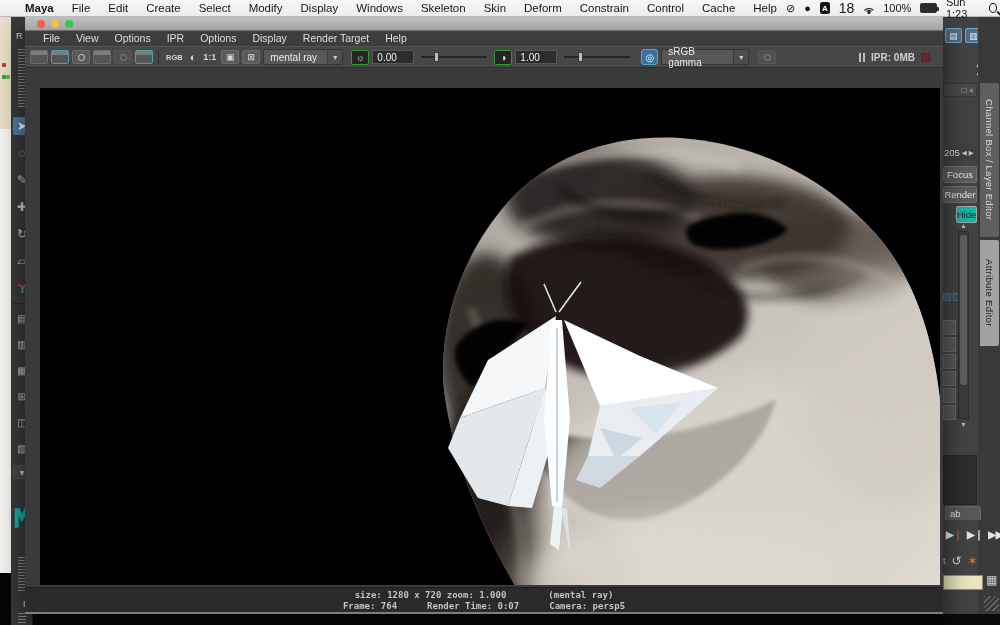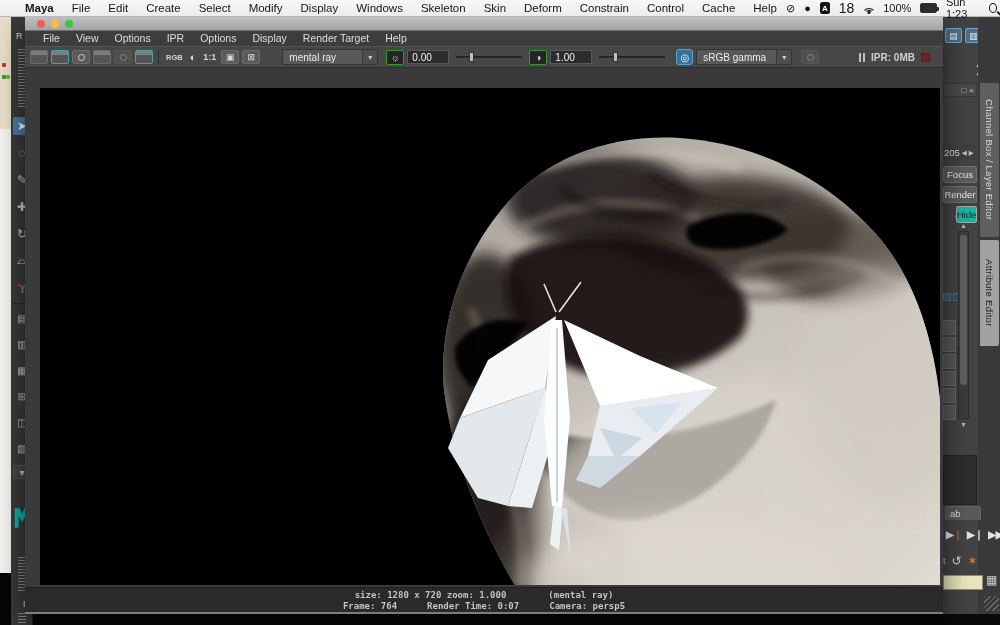--- a/index.html
+++ b/index.html
@@ -270,36 +270,36 @@
     <span class="chip dim">
         <i class="lens"></i>
       </span>
     <span class="chip film teal"></span>
     <span class="vdiv"></span>
     <span class="txticon">RGB</span>
     <span class="txticon" style="font-size:11px;">◐</span>
     <span class="txticon" style="font-size:9px;">1:1</span>
     <span class="chip">▣</span>
     <span class="chip">⊠</span>
-    <div class="combo" style="width:96px;margin-left:19px;">
+    <div class="combo" style="width:80px;margin-left:0;">
       <span class="cv" style="flex:1;">mental ray</span>
       <span class="ca">▾</span>
     </div>
     <span class="bricon" style="margin-left:5px;">☼</span>
     <span class="nfield">0.00</span>
     <span class="slider">
         <span class="knob" style="left:13px;"></span>
       </span>
     <span class="bricon">◑</span>
     <span class="nfield">1.00</span>
     <span class="slider">
         <span class="knob" style="left:14px;"></span>
       </span>
     <span class="gamico" style="margin-left:4px;">◎</span>
-    <div class="combo" style="width:96px;">
+    <div class="combo" style="width:88px;">
       <span class="cv" style="flex:1;">sRGB gamma</span>
       <span class="ca">▾</span>
     </div>
     <span class="chip dim" style="margin-left:6px;">
         <i class="lens"></i>
       </span>
     <div class="ipr-zone">
       <span class="pausebars">
           <i></i>
           <i></i>

